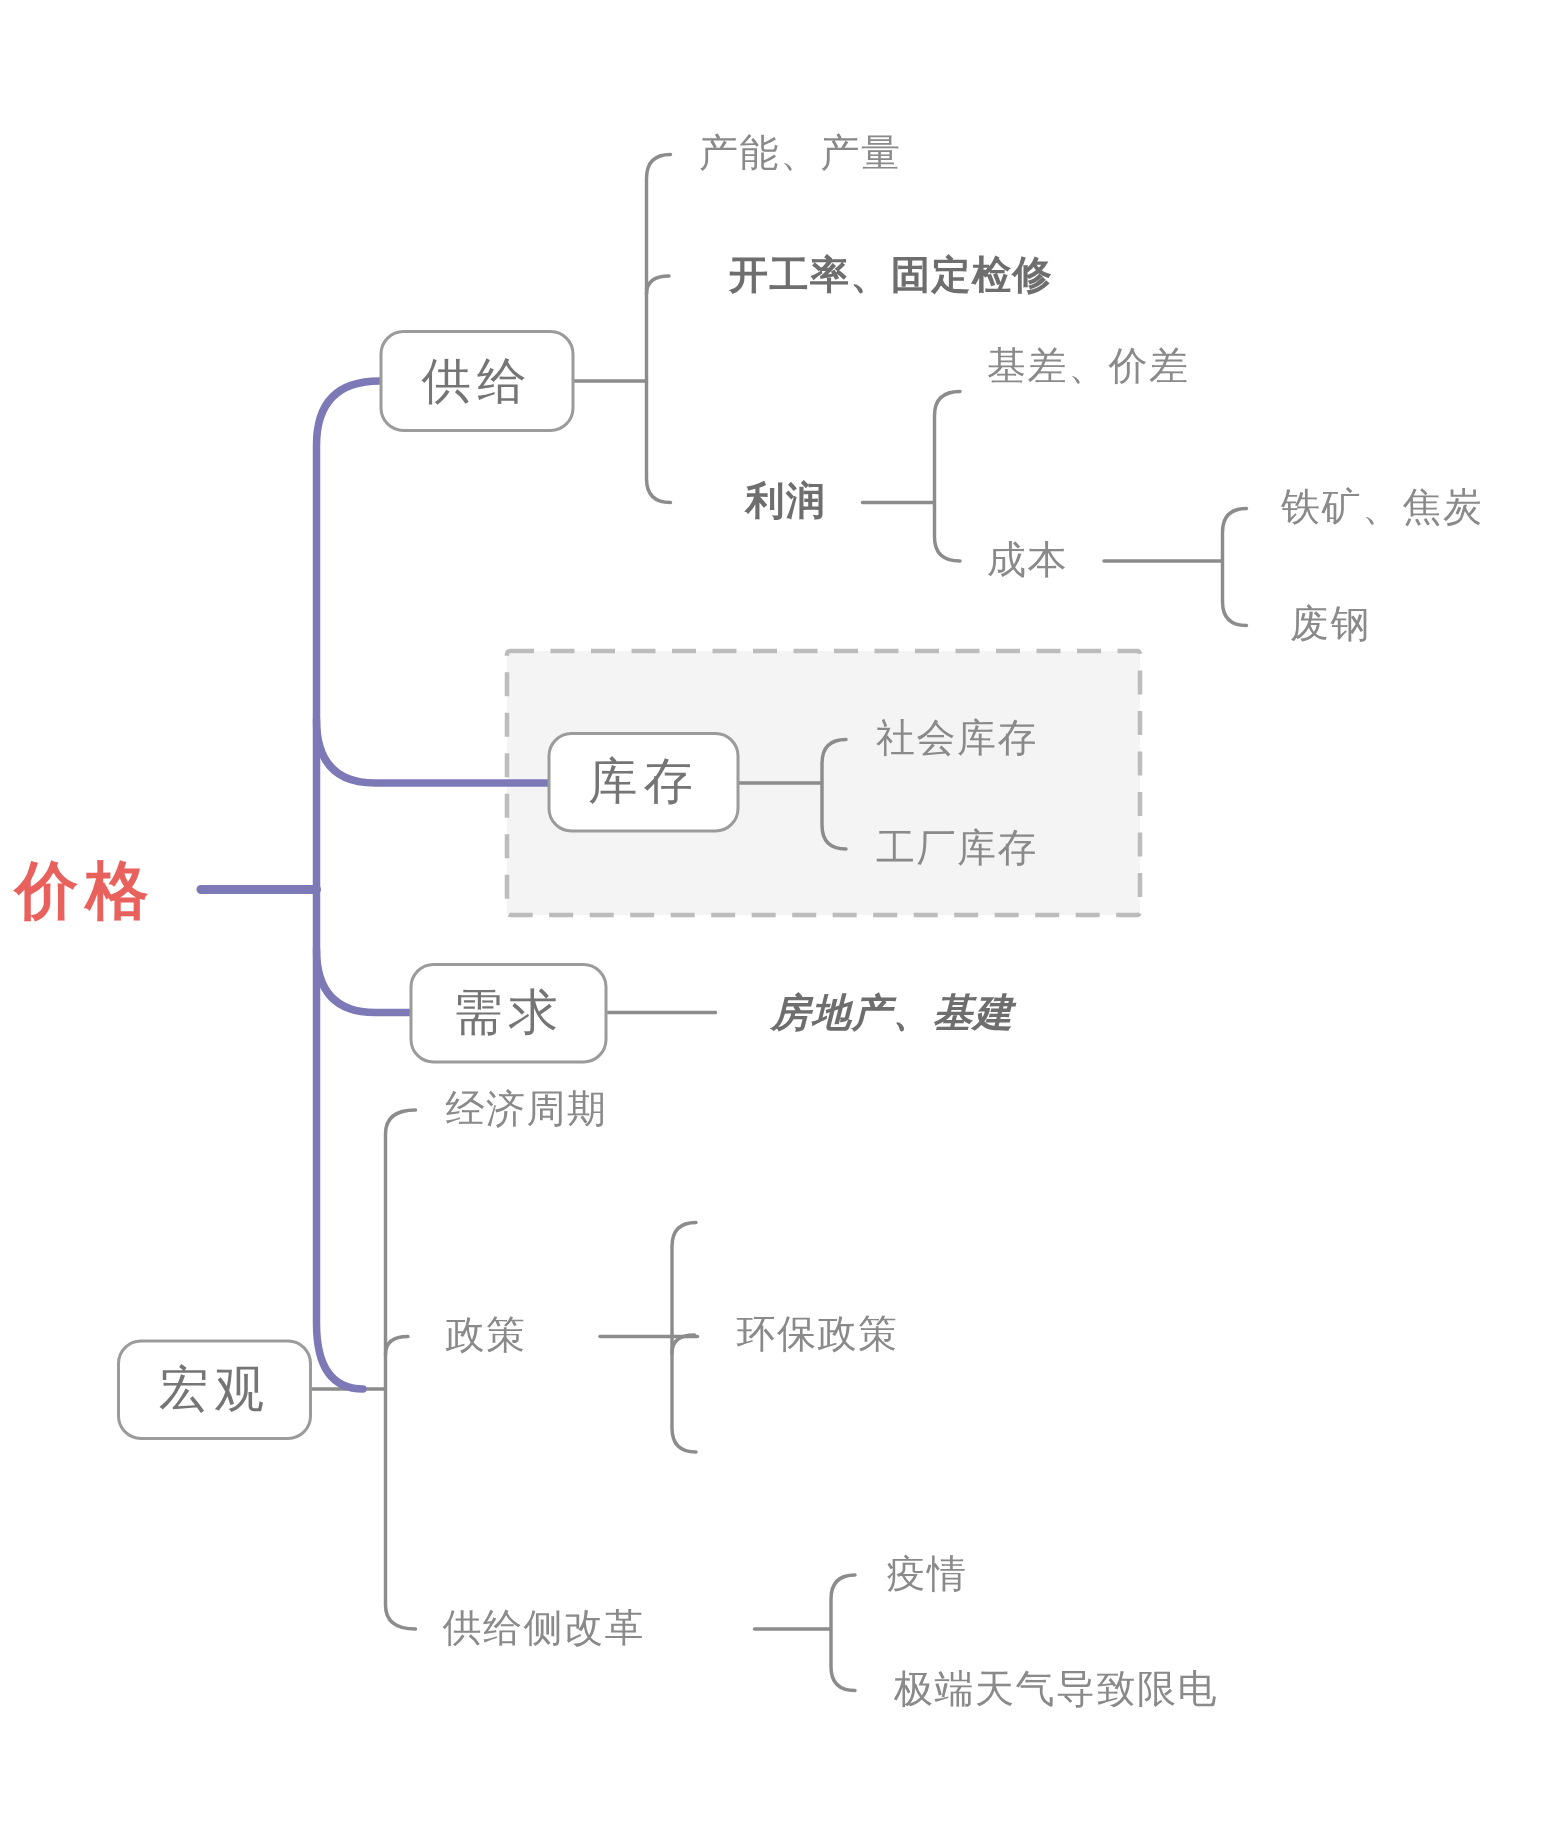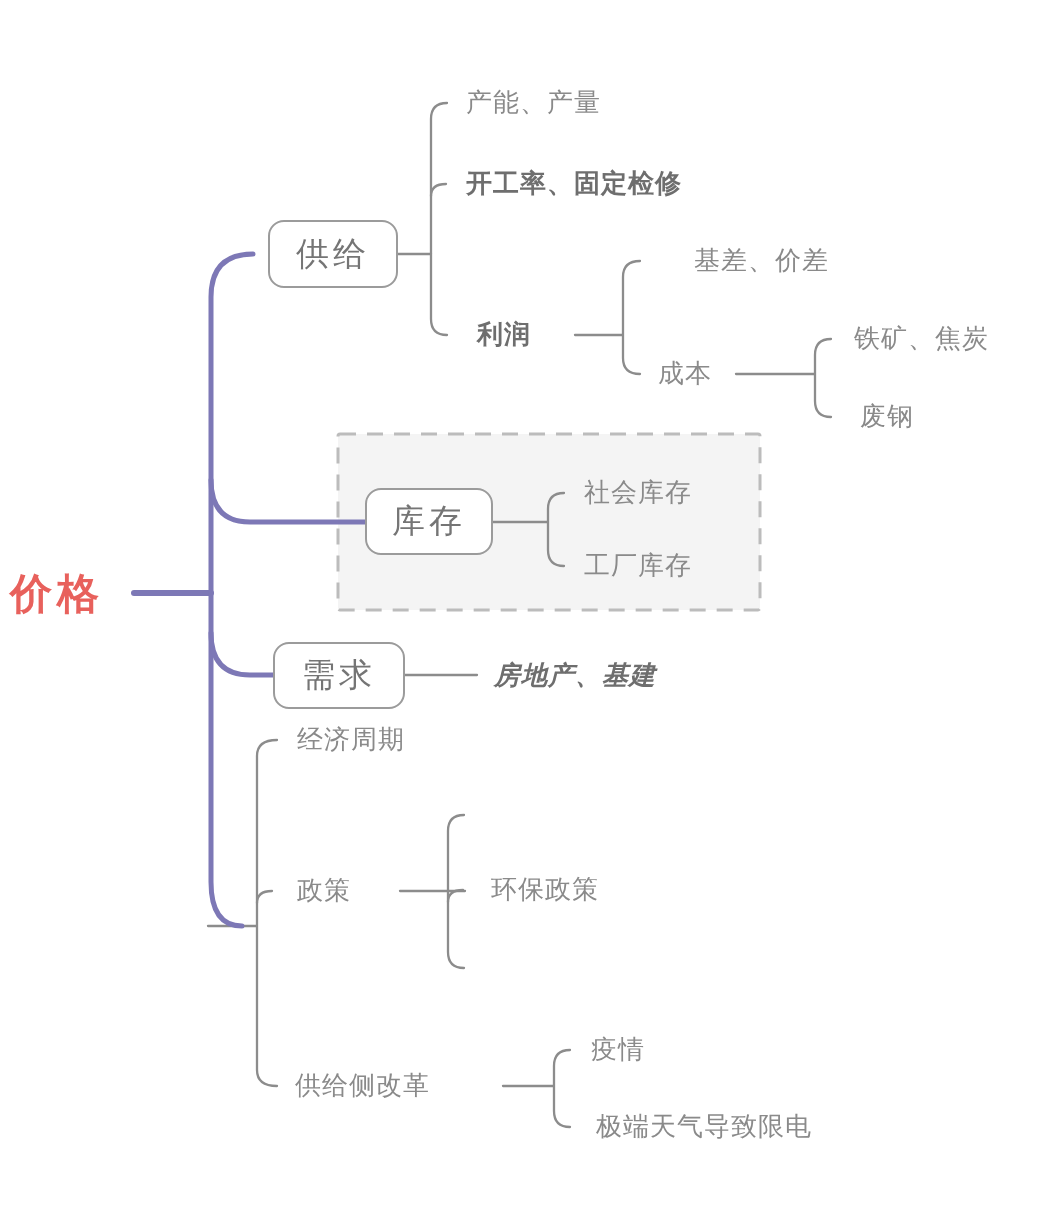--- a/index.html
+++ b/index.html
@@ -24,21 +24,21 @@
   .connectors{position:absolute;left:0;top:0;width:1042px;height:1226px;z-index:0;}
   .purple-line{stroke:var(--trunk-purple);stroke-width:5;fill:none;stroke-linecap:round;}
   .purple-line.thick{stroke-width:6;}
   .gray-line{stroke:var(--connector-gray);stroke-width:2.3;fill:none;stroke-linecap:round;}
   .highlight-rect{fill:var(--highlight-bg);stroke:var(--highlight-border);stroke-width:3;stroke-dasharray:16 11;}
   .node{position:absolute;z-index:2;white-space:nowrap;}
   .leaf{
     font-size:26px;color:var(--text-gray);
     transform:translateY(-52%);letter-spacing:1px;
   }
-  .leaf.bold{font-weight:bold;color:var(--text-bold-gray);}
+  .leaf.bold{font-weight:bold;color:var(--text-bold-gray);margin-left:20px;}
   .topic-box{
     border:2px solid var(--box-border-gray);
     border-radius:16px;background:#ffffff;
     display:flex;align-items:center;justify-content:center;
     font-size:33px;color:var(--box-text-gray);letter-spacing:4px;
     box-sizing:border-box;
   }
   .root-label{
     font-size:42px;font-weight:bold;color:var(--root-red);
     transform:translateY(-50%);letter-spacing:5px;
@@ -80,28 +80,29 @@
     <path class="gray-line" d="M570,1050 Q554,1050 554,1066 L554,1111 Q554,1127 570,1127"></path>
 
     <path class="purple-line thick" d="M134,593 L211,593"></path>
     <path class="purple-line" d="M253,254 Q211,254 211,297 L211,882 Q211,926 242,926"></path>
     <path class="purple-line" d="M211,480 Q211,522 250,522 L365,522"></path>
     <path class="purple-line" d="M211,633 Q211,675 250,675 L275,675"></path>
   </svg>
 
   <div class="node root-label" style="left:10px;top:594px;">价格</div>
 
-  <div class="node topic-box" style="left:268px;top:220px;width:130px;height:68px;">供给</div>
+  <div class="node topic-box" style="left:253px;top:220px;width:130px;height:68px;">供给</div>
   <div class="node topic-box" style="left:365px;top:488px;width:128px;height:67px;">库存</div>
   <div class="node topic-box" style="left:273px;top:642px;width:132px;height:67px;">需求</div>
+  <div class="node topic-box" style="left:78px;top:893px;width:130px;height:67px;">宏观</div>
 
   <div class="node leaf" style="left:466px;top:103px;">产能、产量</div>
   <div class="node leaf bold" style="left:466px;top:184px;">开工率、固定检修</div>
   <div class="node leaf bold" style="left:477px;top:335px;">利润</div>
-  <div class="node leaf" style="left:658px;top:261px;margin-left:36px;">基差、价差</div>
+  <div class="node leaf" style="left:658px;top:245px;">基差、价差</div>
   <div class="node leaf" style="left:658px;top:374px;">成本</div>
   <div class="node leaf" style="left:854px;top:339px;">铁矿、焦炭</div>
   <div class="node leaf" style="left:860px;top:417px;">废钢</div>
 
   <div class="node leaf" style="left:584px;top:493px;">社会库存</div>
   <div class="node leaf" style="left:584px;top:566px;">工厂库存</div>
 
   <div class="node leaf bold" style="left:494px;top:676px;font-style:italic;">房地产、基建</div>
 
   <div class="node leaf" style="left:297px;top:740px;">经济周期</div>

